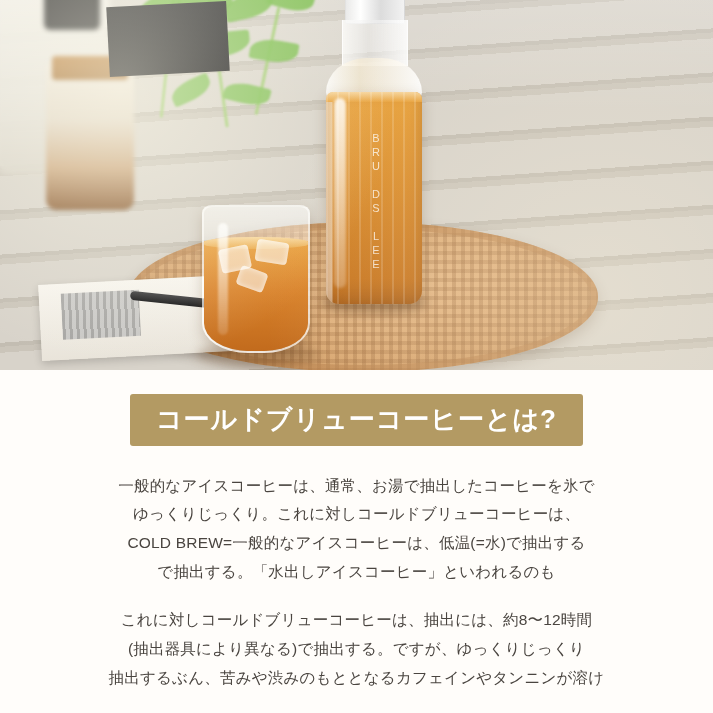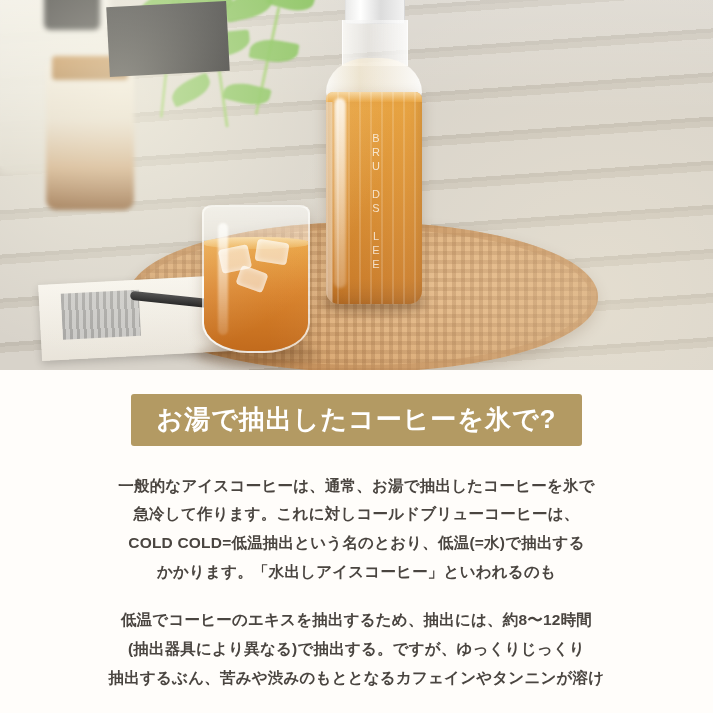--- a/index.html
+++ b/index.html
@@ -339,21 +339,20 @@
   .para {
     margin: 0 auto;
     width: 620px;
   }
   .para + .para {
     margin-top: 20px;
   }
   .para .line {
     display: block;
     white-space: nowrap;
-    font-weight: bold;
   }
 </style>
 </head>
 <body>
 
 <div class="page">
 
   <div class="photo">
     <div class="photo-bg"></div>
 
@@ -411,33 +410,33 @@
         <div class="bottle-gloss"></div>
         <div class="bottle-label">BRU DS LEE</div>
       </div>
     </div>
 
     <div class="sun-wash"></div>
   </div>
 
   <div class="content">
     <div class="heading-wrap">
-      <div class="heading">お湯で抽出したコーヒーを氷で?</div>
+      <div class="heading">コールドブリューコーヒーとは?</div>
     </div>
 
     <div class="body-text">
       <div class="para">
         <span class="line">一般的なアイスコーヒーは、通常、お湯で抽出したコーヒーを氷で</span>
-        <span class="line">急冷して作ります。これに対しコールドブリューコーヒーは、</span>
-        <span class="line">COLD COLD=低温抽出という名のとおり、低温(=水)で抽出する</span>
-        <span class="line">かかります。「水出しアイスコーヒー」といわれるのも</span>
+        <span class="line">ゆっくりじっくり。これに対しコールドブリューコーヒーは、</span>
+        <span class="line">COLD BREW=一般的なアイスコーヒーは、低温(=水)で抽出する</span>
+        <span class="line">で抽出する。「水出しアイスコーヒー」といわれるのも</span>
       </div>
 
       <div class="para">
-        <span class="line">低温でコーヒーのエキスを抽出するため、抽出には、約8〜12時間</span>
+        <span class="line">これに対しコールドブリューコーヒーは、抽出には、約8〜12時間</span>
         <span class="line">(抽出器具により異なる)で抽出する。ですが、ゆっくりじっくり</span>
         <span class="line">抽出するぶん、苦みや渋みのもととなるカフェインやタンニンが溶け</span>
 
       </div>
     </div>
   </div>
 
 </div>
 
 </body></html>

